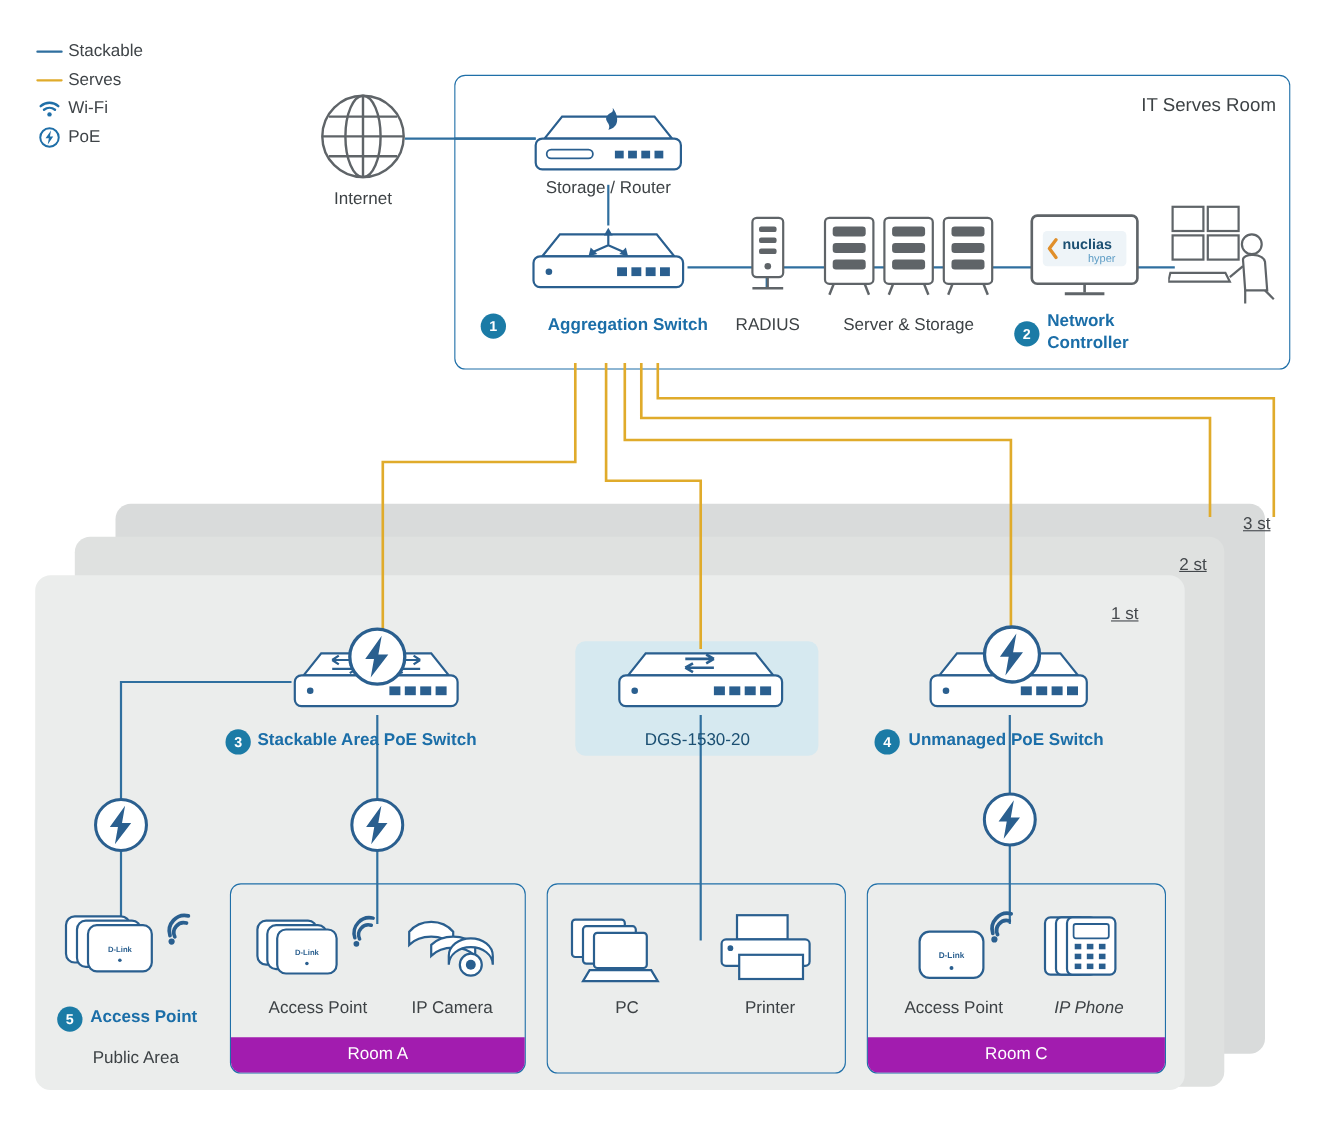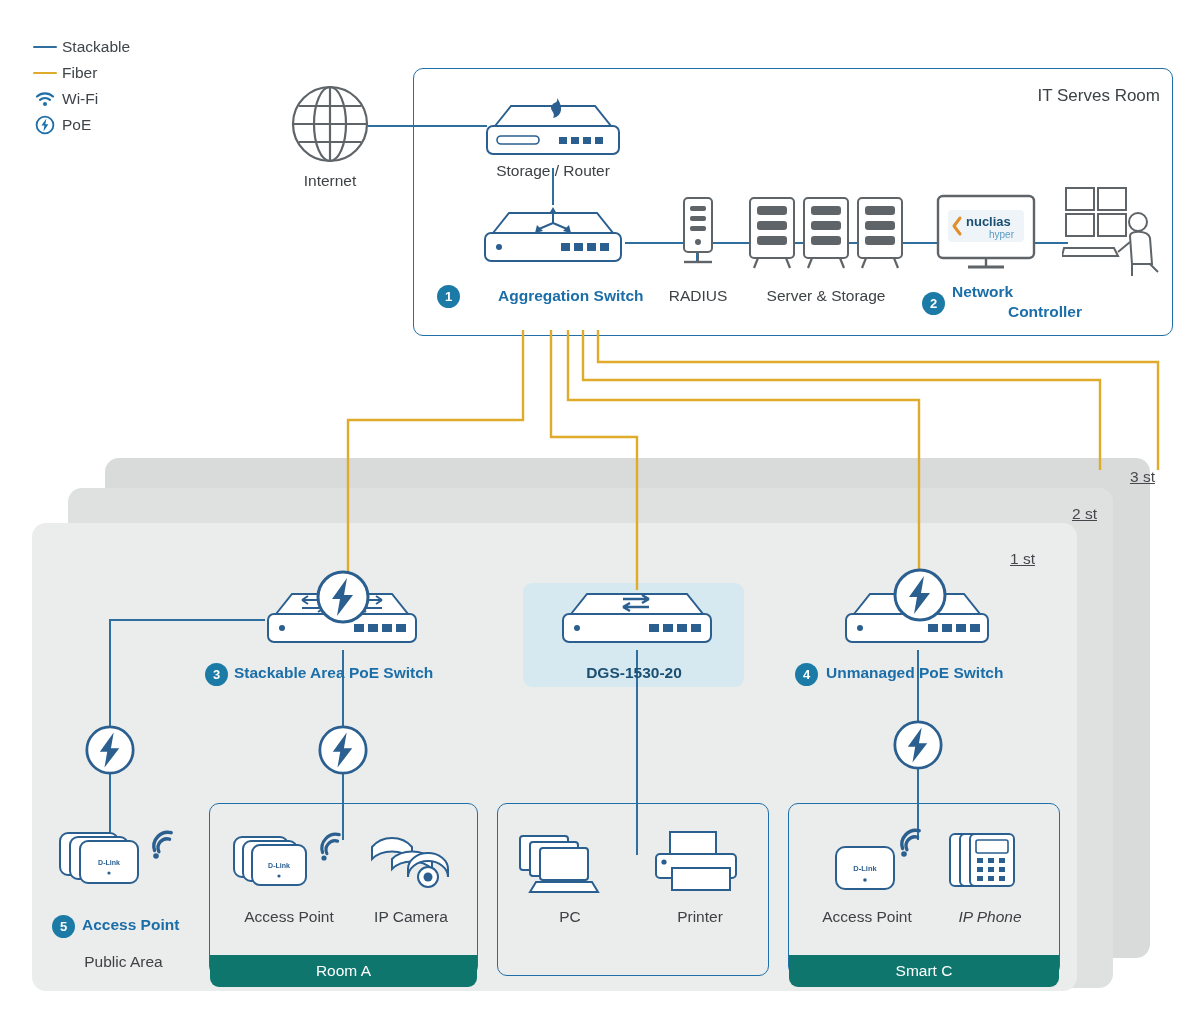--- a/index.html
+++ b/index.html
@@ -119,28 +119,27 @@
   
   .room {
     position: absolute;
     border: 1.6px solid #1f6fa8;
     border-radius: 10px;
     box-sizing: border-box;
     background: transparent;
   }
   .room-bar {
     position: absolute;
-    background: #0f766e;
+    background: #a21caf;
     color: #fff;
     font-size: 15.5px;
     text-align: center;
     line-height: 32px;
     border-bottom-left-radius: 9px;
     border-bottom-right-radius: 9px;
-    margin-top: 12px;
   }
   
   .hl-card {
     position: absolute;
     left: 523px;
     top: 583px;
     width: 221px;
     height: 104px;
     background: #d6e9f0;
     border-radius: 9px;
@@ -163,21 +162,21 @@
   <div class="it-room-title">IT Serves Room</div>
 
   <div class="hl-card"></div>
 
   <div class="room" style="left:209px; top:803px; width:269px; height:173px;"></div>
   <div class="room-bar" style="left:210px; top:943px; width:267px;">Room A</div>
 
   <div class="room" style="left:497px; top:803px; width:272px; height:173px;"></div>
 
   <div class="room" style="left:788px; top:803px; width:272px; height:173px;"></div>
-  <div class="room-bar" style="left:789px; top:943px; width:270px;">Smart C</div>
+  <div class="room-bar" style="left:789px; top:943px; width:270px;">Room C</div>
 
   <svg class="layer" viewBox="0 0 1200 1034">
 
     <line x1="368" y1="126" x2="487" y2="126" stroke="#2f6f9f" stroke-width="2"></line>
 
     <line x1="413" y1="126" x2="487" y2="126" stroke="#2f6f9f" stroke-width="2"></line>
 
     <line x1="553" y1="168" x2="553" y2="205" stroke="#2f6f9f" stroke-width="2"></line>
 
     <line x1="625" y1="243" x2="1068" y2="243" stroke="#2f6f9f" stroke-width="2"></line>
@@ -206,21 +205,21 @@
     <div class="legend-row">
       <span class="legend-key">
         <span class="legend-line" style="background:#2f6f9f;"></span>
       </span>
       <span>Stackable</span>
     </div>
     <div class="legend-row">
       <span class="legend-key">
         <span class="legend-line" style="background:#e0ab2b;"></span>
       </span>
-      <span>Fiber</span>
+      <span>Serves</span>
     </div>
     <div class="legend-row">
       <span class="legend-key">
         <svg width="20" height="16" viewBox="0 0 20 16">
           <path d="M2 5.5 A12 12 0 0 1 18 5.5" fill="none" stroke="#1f6fa8" stroke-width="2.2" stroke-linecap="round"></path>
           <path d="M5 8.8 A8 8 0 0 1 15 8.8" fill="none" stroke="#1f6fa8" stroke-width="2.2" stroke-linecap="round"></path>
           <circle cx="10" cy="13" r="2" fill="#1f6fa8"></circle>
         </svg>
       </span>
       <span>Wi-Fi</span>
@@ -329,21 +328,21 @@
       <rect x="12" y="16" width="76" height="32" rx="4" fill="#eef4f8"></rect>
       <path d="M24 24 L18 32 L24 40" fill="none" stroke="#e08f2b" stroke-width="3" stroke-linecap="round" stroke-linejoin="round"></path>
       <text x="30" y="32" font-family="Liberation Sans, sans-serif" font-size="13" font-weight="bold" fill="#1b4f72">nuclias</text>
       <text x="53" y="44" font-family="Liberation Sans, sans-serif" font-size="10" fill="#5b9bc4">hyper</text>
       <line x1="50" y1="64" x2="50" y2="72" stroke="#5f6468" stroke-width="2.4"></line>
       <line x1="32" y1="73" x2="68" y2="73" stroke="#5f6468" stroke-width="2.8"></line>
     </svg>
   </div>
   <div class="badge" style="left:922px; top:292px;">2</div>
   <div class="lbl lbl-blue" style="left:952px; top:283px; width:130px; text-align:left;">Network</div>
-  <div class="lbl lbl-blue" style="left:952px; top:303px; width:130px; text-align:right;">Controller</div>
+  <div class="lbl lbl-blue" style="left:952px; top:303px; width:130px; text-align:left;">Controller</div>
 
   <div class="node" style="left:1062px; top:186px;">
     <svg width="110" height="92" viewBox="0 0 110 92">
       <rect x="4" y="2" width="28" height="22" fill="#ffffff" stroke="#5f6468" stroke-width="2"></rect>
       <rect x="36" y="2" width="28" height="22" fill="#ffffff" stroke="#5f6468" stroke-width="2"></rect>
       <rect x="4" y="28" width="28" height="22" fill="#ffffff" stroke="#5f6468" stroke-width="2"></rect>
       <rect x="36" y="28" width="28" height="22" fill="#ffffff" stroke="#5f6468" stroke-width="2"></rect>
       <path d="M2 62 L52 62 L56 70 L0 70 Z" fill="#ffffff" stroke="#5f6468" stroke-width="2"></path>
       <circle cx="76" cy="36" r="9" fill="#ffffff" stroke="#5f6468" stroke-width="2"></circle>
       <path d="M68 50 C68 44 86 44 88 52 L90 78 L70 78 Z" fill="#ffffff" stroke="#5f6468" stroke-width="2"></path>
@@ -382,21 +381,21 @@
       <rect x="10" y="28" width="148" height="28" rx="6" fill="#ffffff" stroke="#2a5f8f" stroke-width="2"></rect>
       <circle cx="24" cy="42" r="3" fill="#2a5f8f"></circle>
       <rect x="96" y="38" width="10" height="8" fill="#2a5f8f"></rect>
       <rect x="110" y="38" width="10" height="8" fill="#2a5f8f"></rect>
       <rect x="124" y="38" width="10" height="8" fill="#2a5f8f"></rect>
       <rect x="138" y="38" width="10" height="8" fill="#2a5f8f"></rect>
       <path d="M70 13 H96 M96 13 L89 9 M96 13 L89 17" stroke="#2a5f8f" stroke-width="2.4" fill="none"></path>
       <path d="M70 21 H96 M70 21 L77 17 M70 21 L77 25" stroke="#2a5f8f" stroke-width="2.4" fill="none"></path>
     </svg>
   </div>
-  <div class="lbl" style="left:534px; top:664px; width:200px; color:#1b4f72; font-weight:bold;">DGS-1530-20</div>
+  <div class="lbl" style="left:534px; top:664px; width:200px; color:#1b4f72; font-weight:normal;">DGS-1530-20</div>
 
   <div class="node" style="left:836px; top:586px;">
     <svg width="162" height="66" viewBox="0 0 162 66">
       <path d="M18 28 L34 8 L128 8 L144 28 Z" fill="#ffffff" stroke="#2a5f8f" stroke-width="2"></path>
       <rect x="10" y="28" width="142" height="28" rx="6" fill="#ffffff" stroke="#2a5f8f" stroke-width="2"></rect>
       <circle cx="24" cy="42" r="3" fill="#2a5f8f"></circle>
       <rect x="92" y="38" width="10" height="8" fill="#2a5f8f"></rect>
       <rect x="106" y="38" width="10" height="8" fill="#2a5f8f"></rect>
       <rect x="120" y="38" width="10" height="8" fill="#2a5f8f"></rect>
       <rect x="134" y="38" width="10" height="8" fill="#2a5f8f"></rect>

